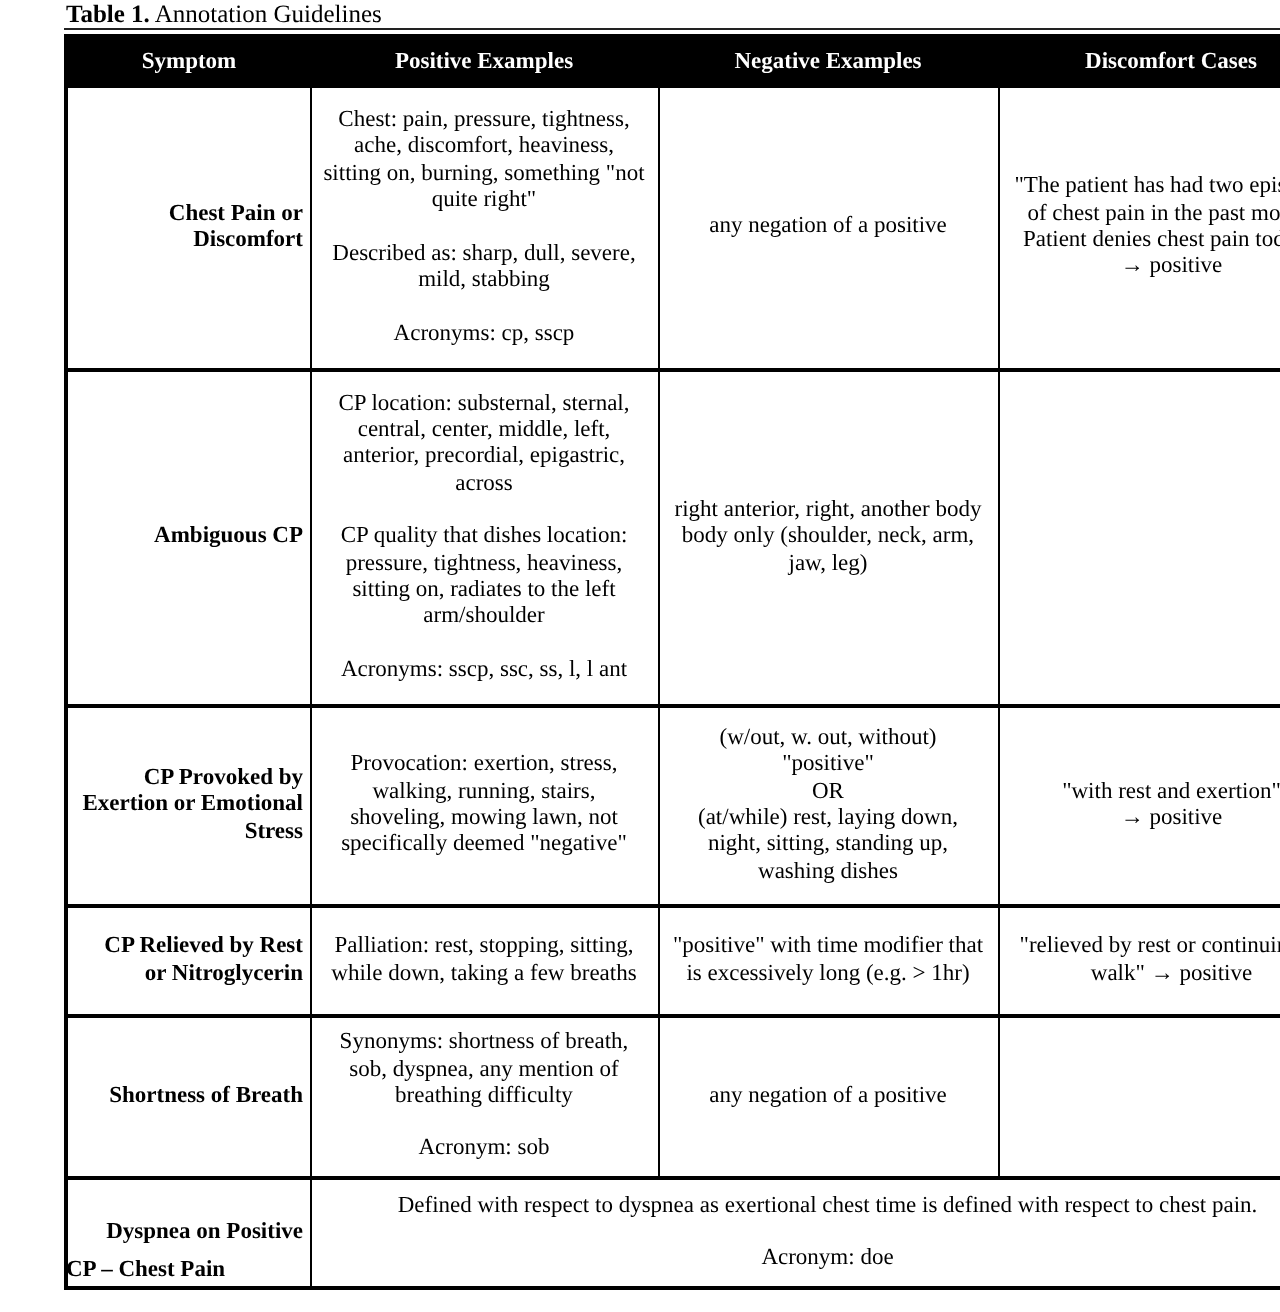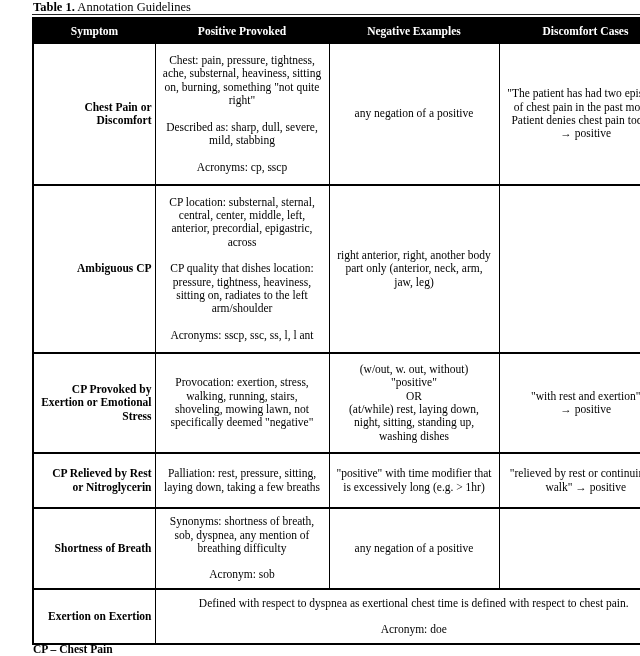--- a/index.html
+++ b/index.html
@@ -67,21 +67,21 @@
     text-align: right;
     padding: 2px 3px 2px 6px;
   }
   td.cell {
     text-align: center;
     padding: 2px 6px;
     white-space: pre-line;
   }
   .footnote {
     position: absolute;
-    top: 643px;
+    top: 629px;
     left: 1px;
     font-size: 11.5px;
     font-weight: bold;
     white-space: nowrap;
   }
 </style>
 </head>
 <body>
 
 <div class="page">
@@ -95,71 +95,71 @@
   <table class="guidelines">
     <colgroup>
       <col style="width:122px">
       <col style="width:174px">
       <col style="width:170px">
       <col style="width:174px">
     </colgroup>
     <thead>
       <tr class="header-row">
         <th>Symptom</th>
-        <th>Positive Provoked</th>
+        <th>Positive Examples</th>
         <th>Negative Examples</th>
         <th>Discomfort Cases</th>
       </tr>
     </thead>
     <tbody>
       <tr style="height:142px">
         <td class="symptom">Chest Pain or Discomfort</td>
-        <td class="cell">Chest: pain, pressure, tightness, ache, substernal, heaviness, sitting on, burning, something "not quite right"
+        <td class="cell">Chest: pain, pressure, tightness, ache, discomfort, heaviness, sitting on, burning, something "not quite right"
 
 Described as: sharp, dull, severe, mild, stabbing
 
 Acronyms: cp, sscp</td>
         <td class="cell">any negation of a positive</td>
         <td class="cell">"The patient has had two episodes of chest pain in the past month. Patient denies chest pain today." → positive</td>
       </tr>
       <tr style="height:168px">
         <td class="symptom">Ambiguous CP</td>
         <td class="cell">CP location: substernal, sternal, central, center, middle, left, anterior, precordial, epigastric, across
 
 CP quality that dishes location: pressure, tightness, heaviness, sitting on, radiates to the left arm/shoulder
 
 Acronyms: sscp, ssc, ss, l, l ant</td>
-        <td class="cell">right anterior, right, another body part only (anterior, neck, arm, jaw, leg)</td>
+        <td class="cell">right anterior, right, another body body only (shoulder, neck, arm, jaw, leg)</td>
         <td class="cell"></td>
       </tr>
       <tr style="height:100px">
         <td class="symptom">CP Provoked by Exertion or Emotional Stress</td>
         <td class="cell">Provocation: exertion, stress, walking, running, stairs, shoveling, mowing lawn, not specifically deemed "negative"</td>
         <td class="cell">(w/out, w. out, without) "positive"
 OR
 (at/while) rest, laying down, night, sitting, standing up, washing dishes</td>
         <td class="cell">"with rest and exertion"
 → positive</td>
       </tr>
       <tr style="height:55px">
         <td class="symptom">CP Relieved by Rest or Nitroglycerin</td>
-        <td class="cell">Palliation: rest, pressure, sitting, laying down, taking a few breaths</td>
+        <td class="cell">Palliation: rest, stopping, sitting, while down, taking a few breaths</td>
         <td class="cell">"positive" with time modifier that is excessively long (e.g. &gt; 1hr)</td>
         <td class="cell">"relieved by rest or continuing to walk" → positive</td>
       </tr>
       <tr style="height:81px">
         <td class="symptom">Shortness of Breath</td>
         <td class="cell">Synonyms: shortness of breath, sob, dyspnea, any mention of breathing difficulty
 
 Acronym: sob</td>
         <td class="cell">any negation of a positive</td>
         <td class="cell"></td>
       </tr>
       <tr style="height:55px">
-        <td class="symptom">Exertion on Exertion</td>
+        <td class="symptom">Dyspnea on Positive</td>
         <td class="cell" colspan="3">Defined with respect to dyspnea as exertional chest time is defined with respect to chest pain.
 
 Acronym: doe</td>
       </tr>
     </tbody>
   </table>
 
   <div class="footnote">CP – Chest Pain</div>
 
 </div>

